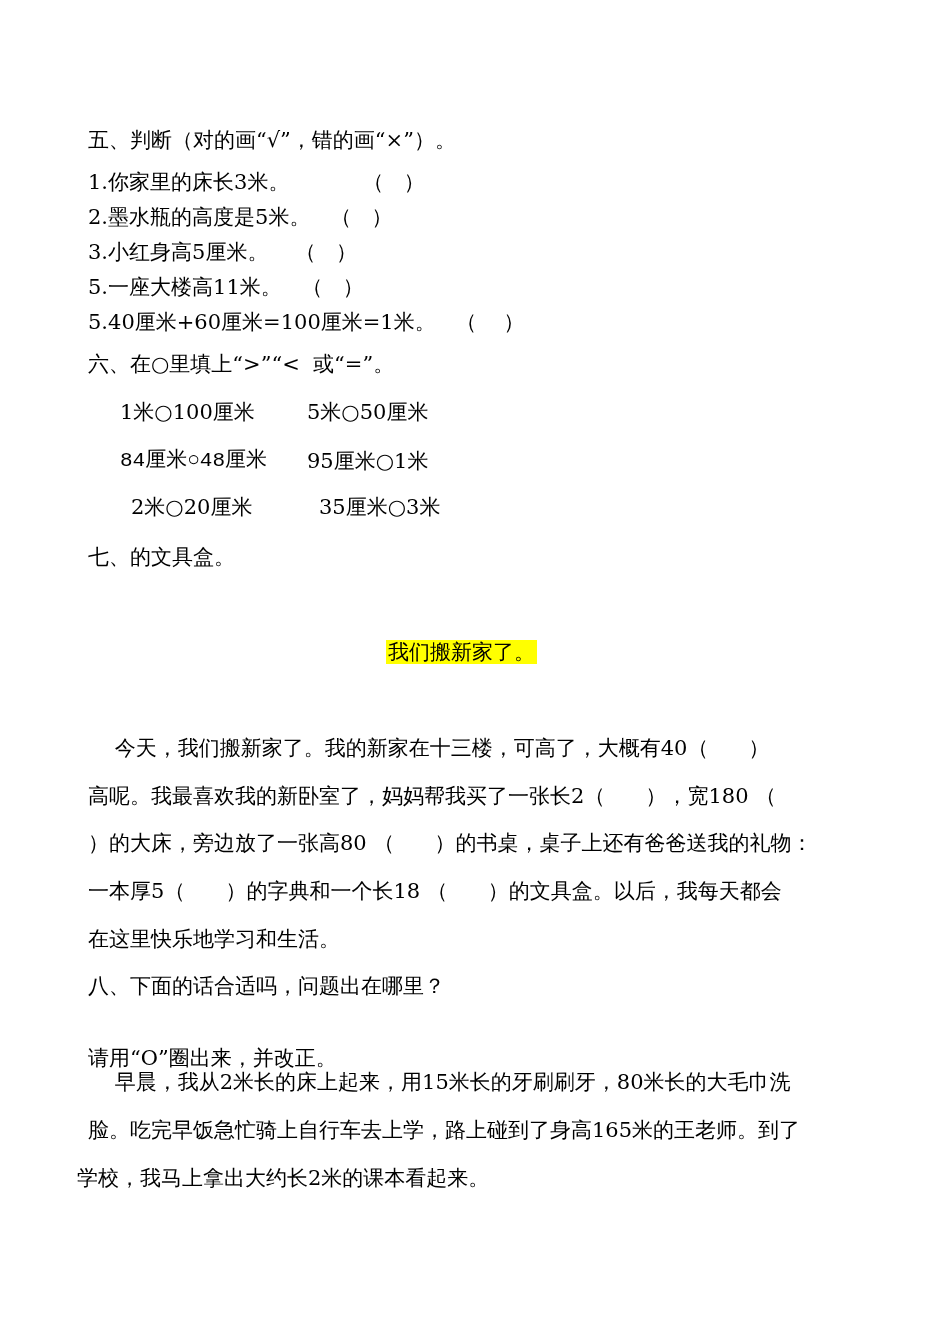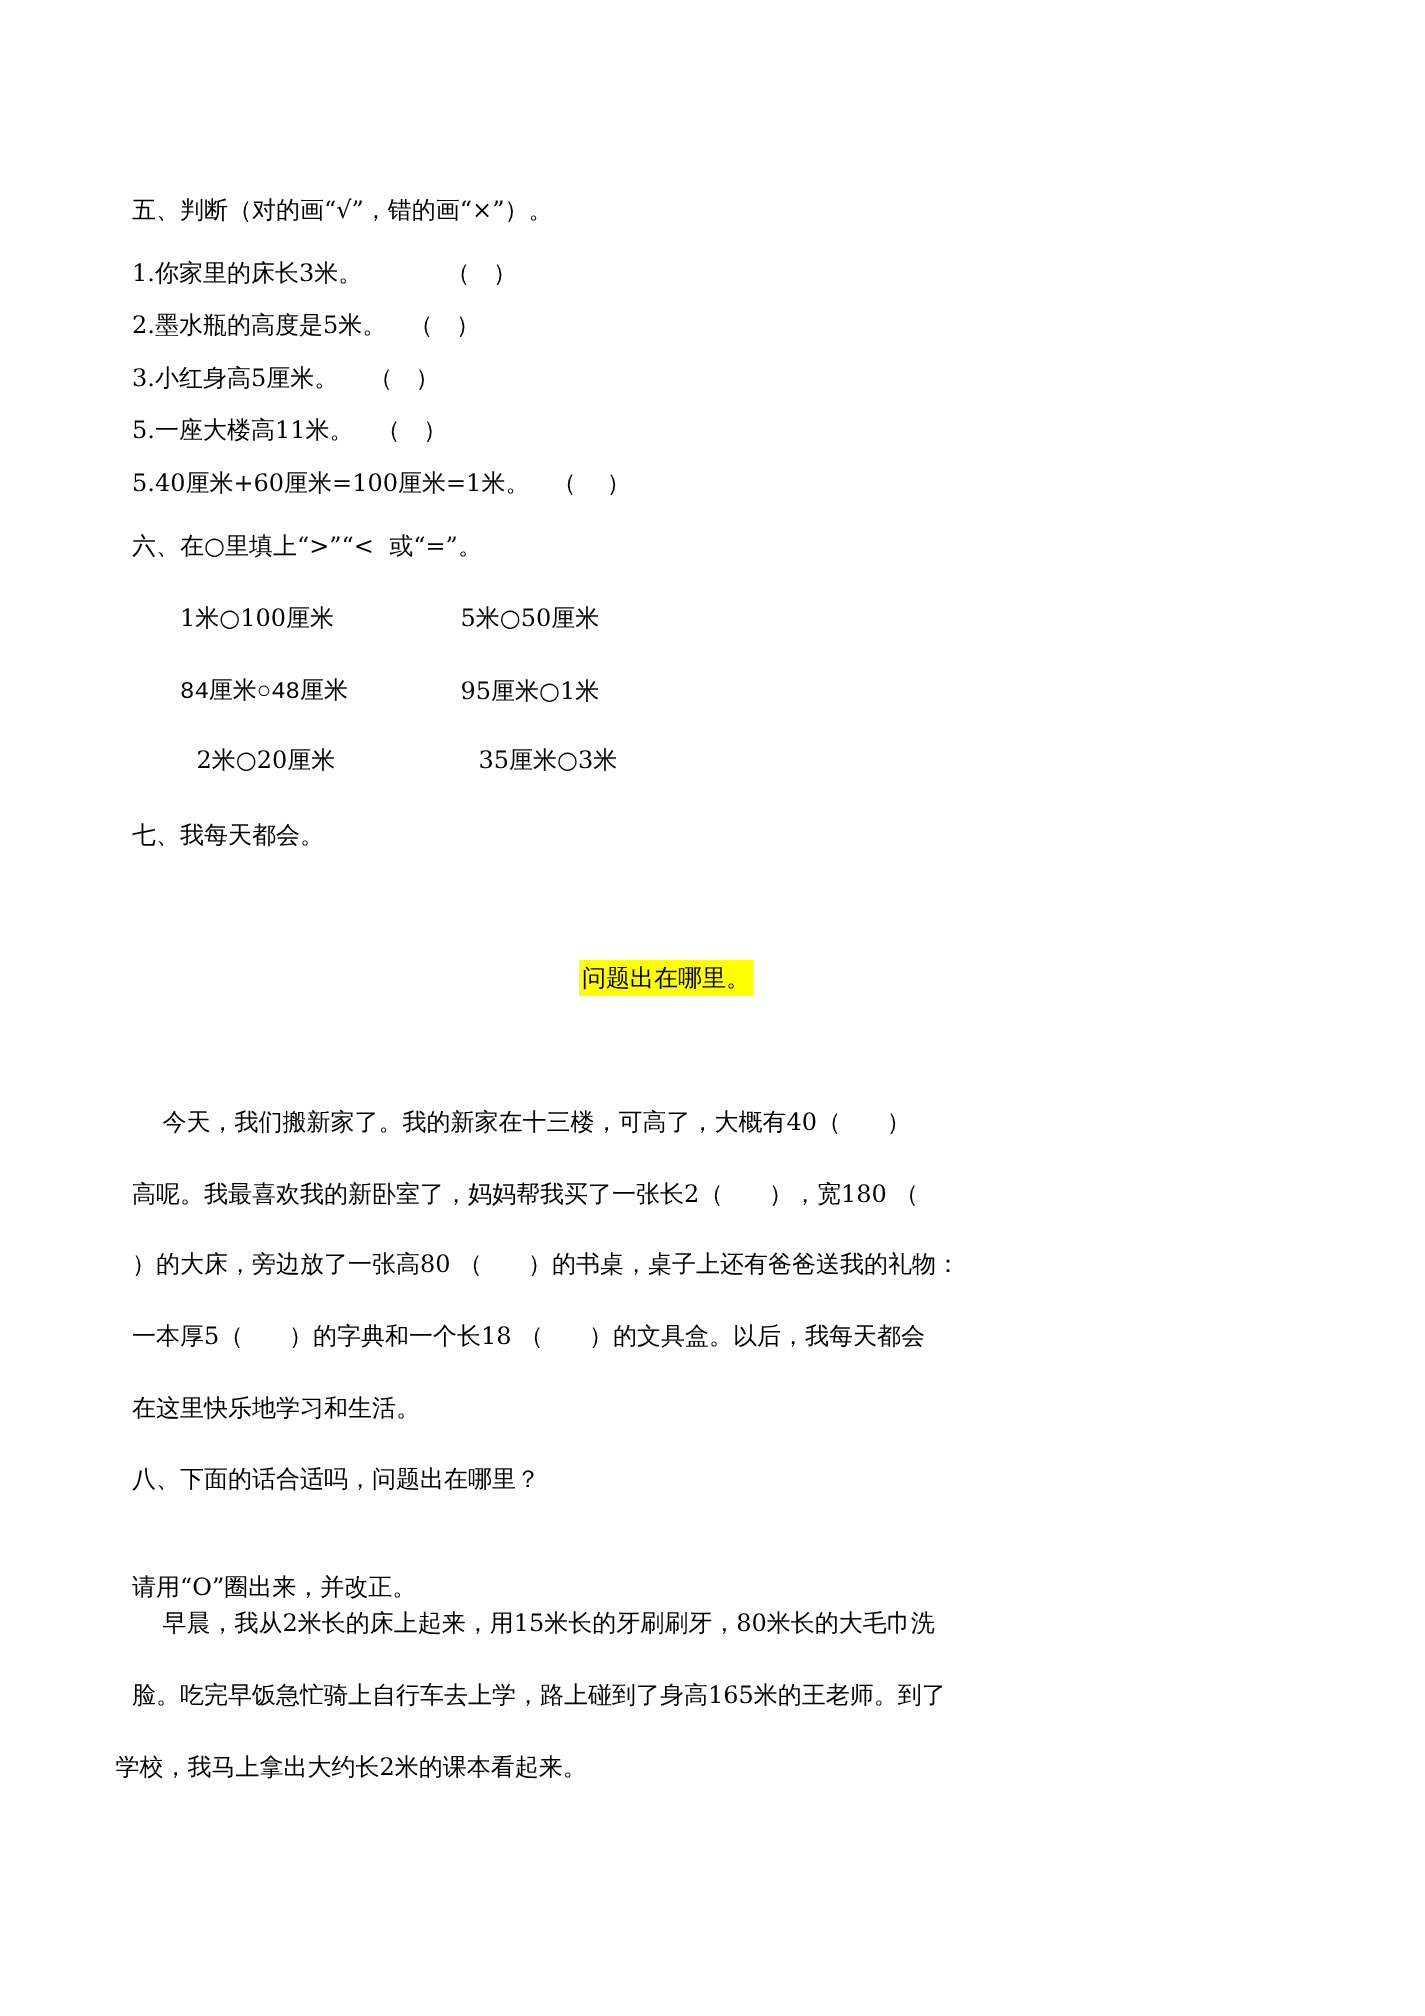--- a/index.html
+++ b/index.html
@@ -1,18 +1,18 @@
 <!DOCTYPE html>
 <html><head>
 <meta charset="utf-8">
 <style>
   html, body { margin: 0; padding: 0; background: #ffffff; }
   body { width: 950px; height: 1344px; position: relative; overflow: hidden;
          font-family: "DejaVu Serif", "Liberation Serif", serif; color: #000; }
-  .line { position: absolute; white-space: pre; font-size: 16px; line-height: 24px; }
+  .line { position: absolute; white-space: pre; font-size: 21px; line-height: 24px; }
   .hl { background: #ffff00; }
 </style>
 </head>
 <body>
 
 <div>
 
   <div class="line" style="left:88px;top:128px;">五、判断（对的画“√”，错的画“×”）。</div>
   <div class="line" style="left:88px;top:170px;">1.你家里的床长3米。           （   ）</div>
   <div class="line" style="left:88px;top:205px;">2.墨水瓶的高度是5米。   （   ）</div>
@@ -21,22 +21,22 @@
   <div class="line" style="left:88px;top:310px;">5.40厘米+60厘米=100厘米=1米。   （    ）</div>
 
   <div class="line" style="left:88px;top:352px;">六、在○里填上“&gt;”“&lt;  或“=”。</div>
   <div class="line" style="left:120px;top:400px;">1米○100厘米</div>
   <div class="line" style="left:307px;top:400px;">5米○50厘米</div>
   <div class="line" style="left:120px;top:449px;font-family:Liberation Mono, monospace;">84厘米○48厘米</div>
   <div class="line" style="left:307px;top:449px;">95厘米○1米</div>
   <div class="line" style="left:131px;top:495px;">2米○20厘米</div>
   <div class="line" style="left:319px;top:495px;">35厘米○3米</div>
 
-  <div class="line" style="left:88px;top:545px;">七、我每天都会。</div>
-  <div class="line hl" style="left:386px;top:640px;padding:0 2px;">问题出在哪里。</div>
+  <div class="line" style="left:88px;top:545px;">七、的文具盒。</div>
+  <div class="line hl" style="left:386px;top:640px;padding:0 2px;">我们搬新家了。</div>
 
   <div class="line" style="left:88px;top:736px;">    今天，我们搬新家了。我的新家在十三楼，可高了，大概有40（      ）</div>
   <div class="line" style="left:88px;top:784px;">高呢。我最喜欢我的新卧室了，妈妈帮我买了一张长2（      ），宽180 （</div>
   <div class="line" style="left:88px;top:831px;">）的大床，旁边放了一张高80 （      ）的书桌，桌子上还有爸爸送我的礼物：</div>
   <div class="line" style="left:88px;top:879px;text-align:center;">一本厚5（      ）的字典和一个长18 （      ）的文具盒。以后，我每天都会</div>
   <div class="line" style="left:88px;top:927px;">在这里快乐地学习和生活。</div>
 
   <div class="line" style="left:88px;top:974px;">八、下面的话合适吗，问题出在哪里？</div>
   <div class="line" style="left:88px;top:1022px;margin-top:24px;">请用“O”圈出来，并改正。</div>
   <div class="line" style="left:88px;top:1070px;">    早晨，我从2米长的床上起来，用15米长的牙刷刷牙，80米长的大毛巾洗</div>

